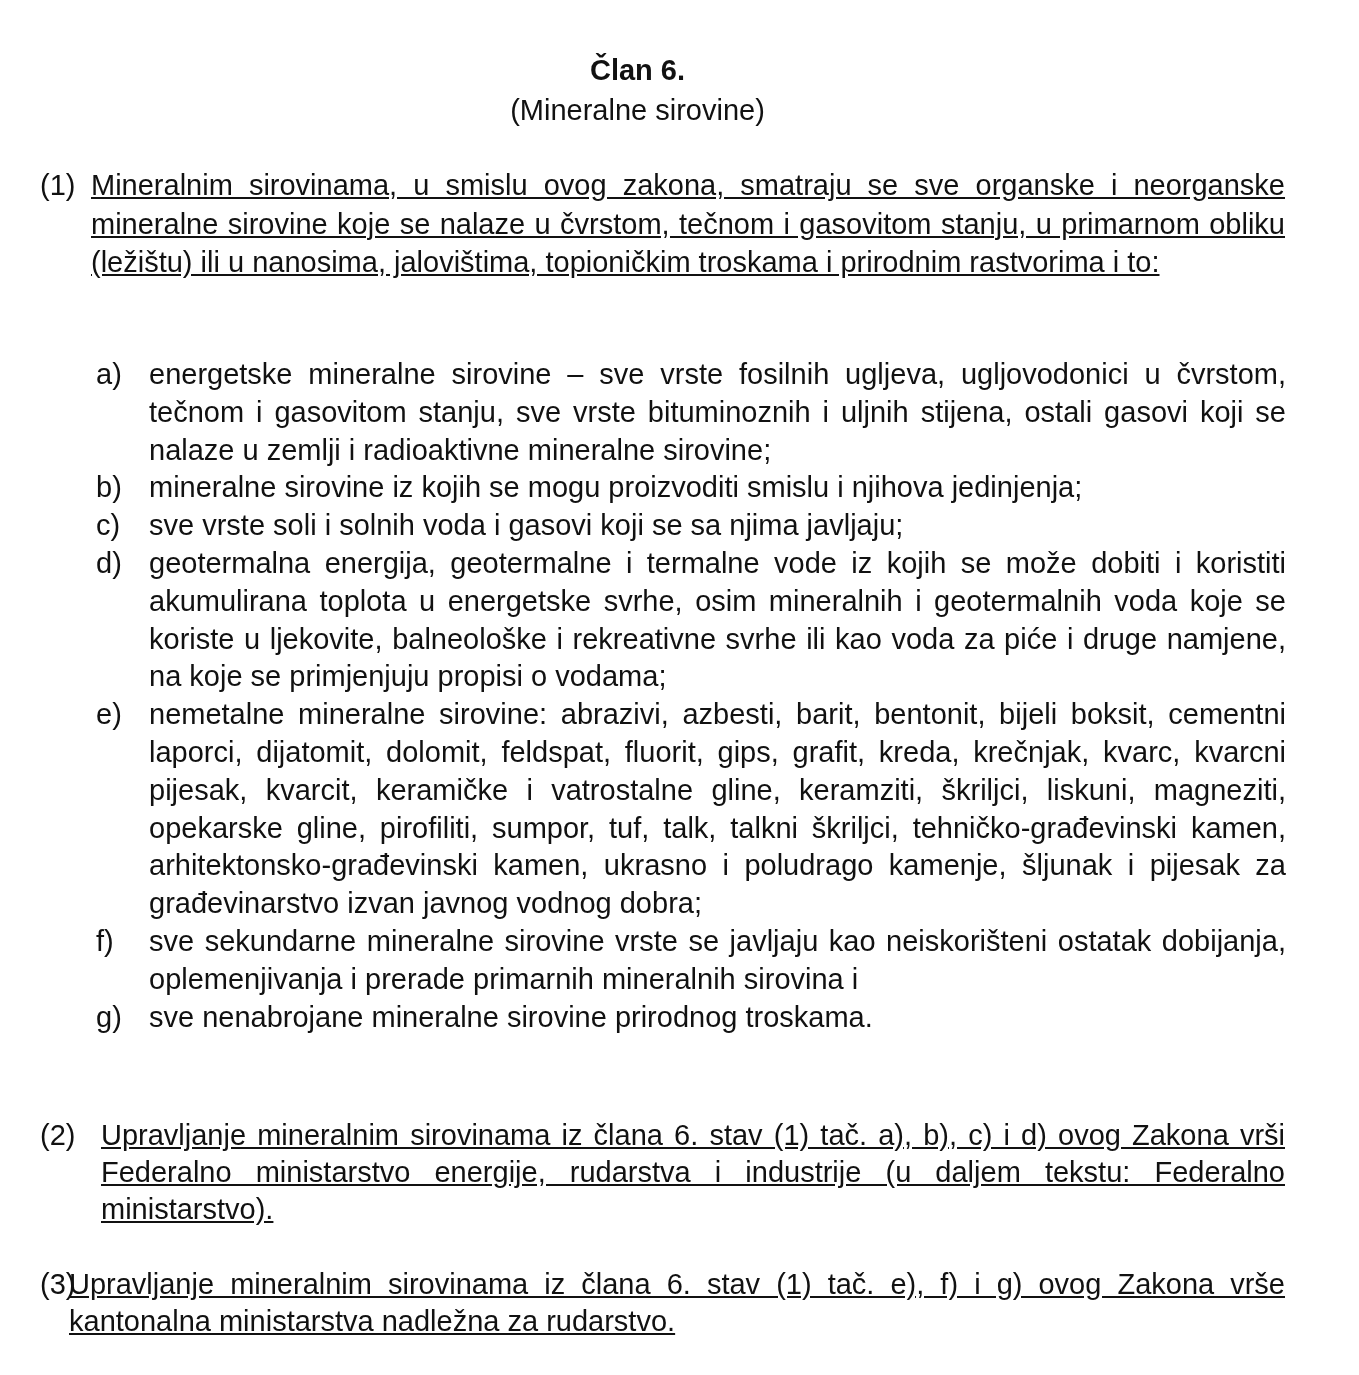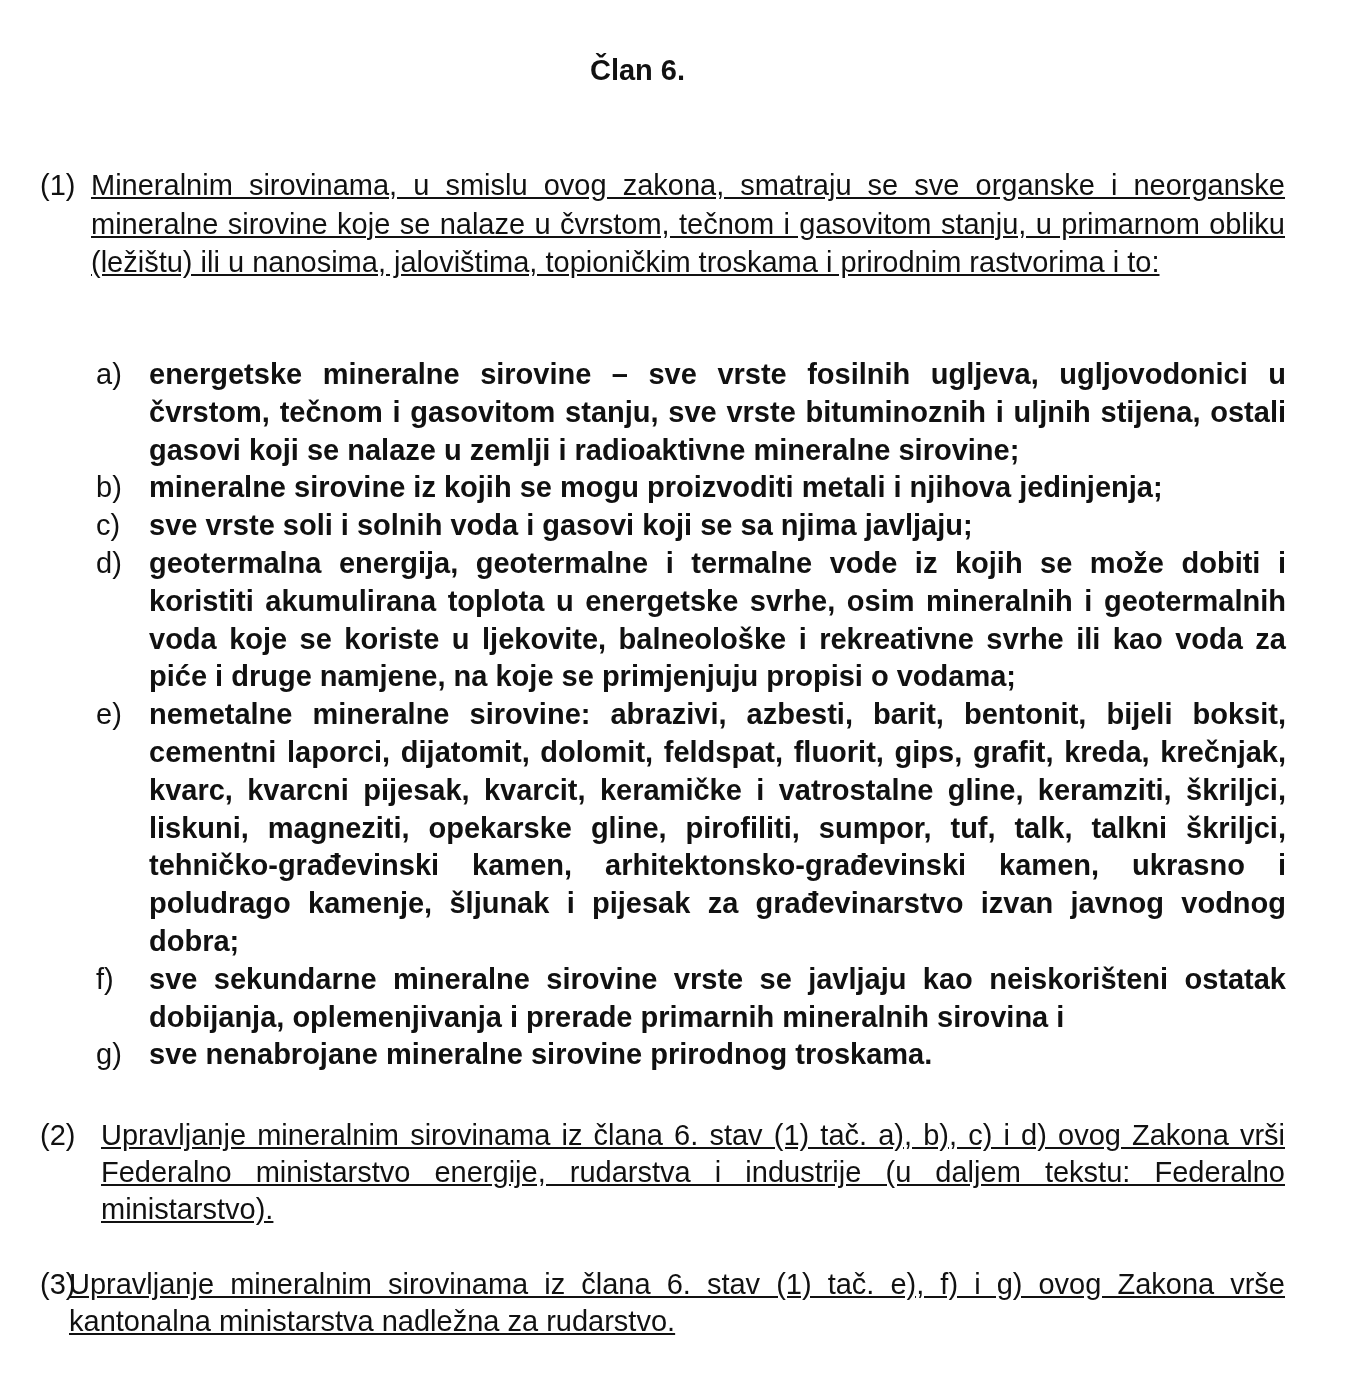--- a/index.html
+++ b/index.html
@@ -73,48 +73,48 @@
       padding-left: 53px;
     }
     .item .lbl {
       position: absolute;
       left: 0;
       top: 0;
     }
     .item .text {
       text-align: justify;
       text-align-last: left;
-      font-weight: bold;
     }
 
     #para2 { left: 40px; top: 1117px; width: 1245px; line-height: 37px; }
     #para2 .text { margin-left: 61px; }
     #para3 { left: 40px; top: 1266px; width: 1245px; line-height: 37px; }
     #para3 .text { margin-left: 29px; }
   </style>
 </head>
 <body>
 
 <div class="page">
 
   <div class="title">Član 6.</div>
+  <div class="subtitle">(Mineralne sirovine)</div>
 
   <div class="para" id="para1">
     <span class="num">(1)</span>
     <div class="text">Mineralnim sirovinama, u smislu ovog zakona, smatraju se sve organske i neorganske mineralne sirovine koje se nalaze u čvrstom, tečnom i gasovitom stanju, u primarnom obliku (ležištu) ili u nanosima, jalovištima, topioničkim troskama i prirodnim rastvorima i to:</div>
   </div>
 
   <div class="items">
     <div class="item">
       <span class="lbl">a)</span>
       <div class="text">energetske mineralne sirovine – sve vrste fosilnih ugljeva, ugljovodonici u čvrstom, tečnom i gasovitom stanju, sve vrste bituminoznih i uljnih stijena, ostali gasovi koji se nalaze u zemlji i radioaktivne mineralne sirovine;</div>
     </div>
     <div class="item">
       <span class="lbl">b)</span>
-      <div class="text">mineralne sirovine iz kojih se mogu proizvoditi metali i njihova jedinjenja;</div>
+      <div class="text">mineralne sirovine iz kojih se mogu proizvoditi smislu i njihova jedinjenja;</div>
     </div>
     <div class="item">
       <span class="lbl">c)</span>
       <div class="text">sve vrste soli i solnih voda i gasovi koji se sa njima javljaju;</div>
     </div>
     <div class="item">
       <span class="lbl">d)</span>
       <div class="text">geotermalna energija, geotermalne i termalne vode iz kojih se može dobiti i koristiti akumulirana toplota u energetske svrhe, osim mineralnih i geotermalnih voda koje se koriste u ljekovite, balneološke i rekreativne svrhe ili kao voda za piće i druge namjene, na koje se primjenjuju propisi o vodama;</div>
     </div>
     <div class="item">

